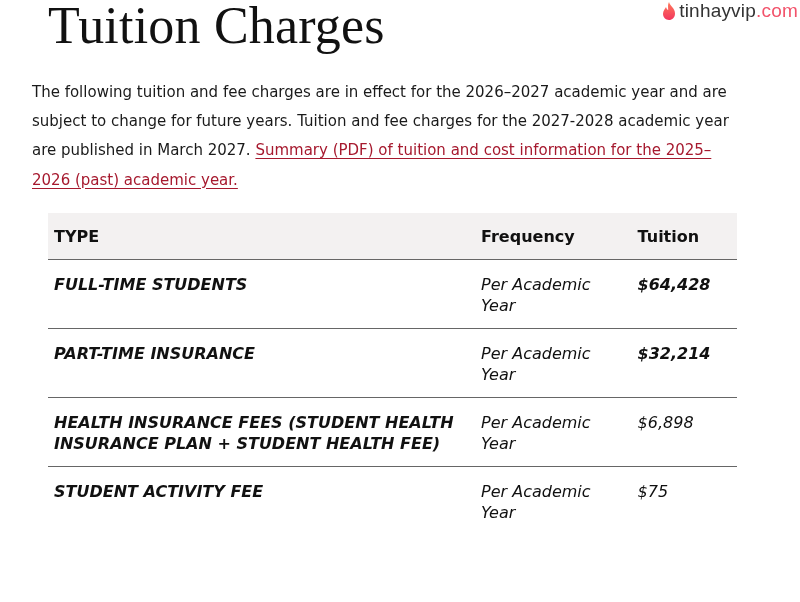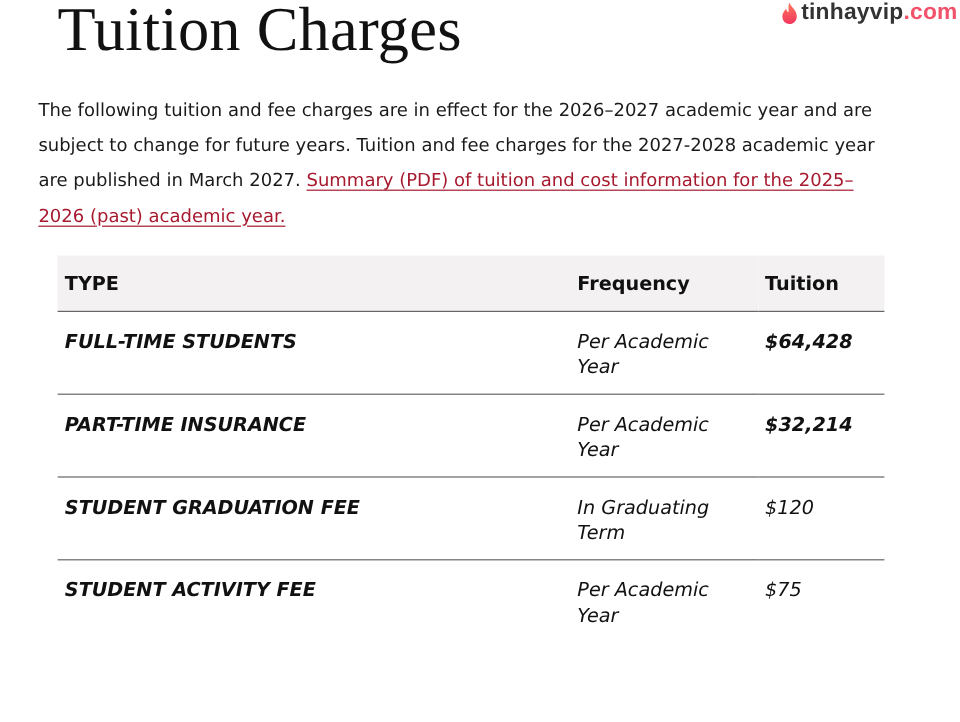--- a/index.html
+++ b/index.html
@@ -28,21 +28,21 @@
       letter-spacing: 0.2px;
     }
     .watermark {
       position: absolute;
       right: 2px;
       top: 0px;
       display: flex;
       align-items: center;
       font-family: "Liberation Sans", "DejaVu Sans", sans-serif;
       font-size: 19px;
-      font-weight: bold;
+      font-weight: normal;
       letter-spacing: 0.2px;
     }
     .watermark .flame {
       width: 16px;
       height: 20px;
       margin-right: 2px;
       display: inline-block;
     }
     .watermark .wm-name { color: #333; }
     .watermark .wm-tld { color: #f2536b; text-align: center; }
@@ -132,23 +132,23 @@
       <td class="type-cell">FULL-TIME STUDENTS</td>
       <td>Per Academic Year</td>
       <td class="amt-bold">$64,428</td>
     </tr>
     <tr>
       <td class="type-cell">PART-TIME INSURANCE</td>
       <td>Per Academic Year</td>
       <td class="amt-bold">$32,214</td>
     </tr>
     <tr>
-      <td class="type-cell">STUDENT GRADUATION FEE</td>
-      <td>In Graduating Term</td>
-      <td>$120</td>
+      <td class="type-cell">HEALTH INSURANCE FEES (STUDENT HEALTH INSURANCE PLAN + STUDENT HEALTH FEE)</td>
+      <td>Per Academic Year</td>
+      <td>$6,898</td>
     </tr>
     <tr>
       <td class="type-cell">STUDENT ACTIVITY FEE</td>
       <td>Per Academic Year</td>
       <td>$75</td>
     </tr>
   </tbody>
 </table>
 
 </body></html>

